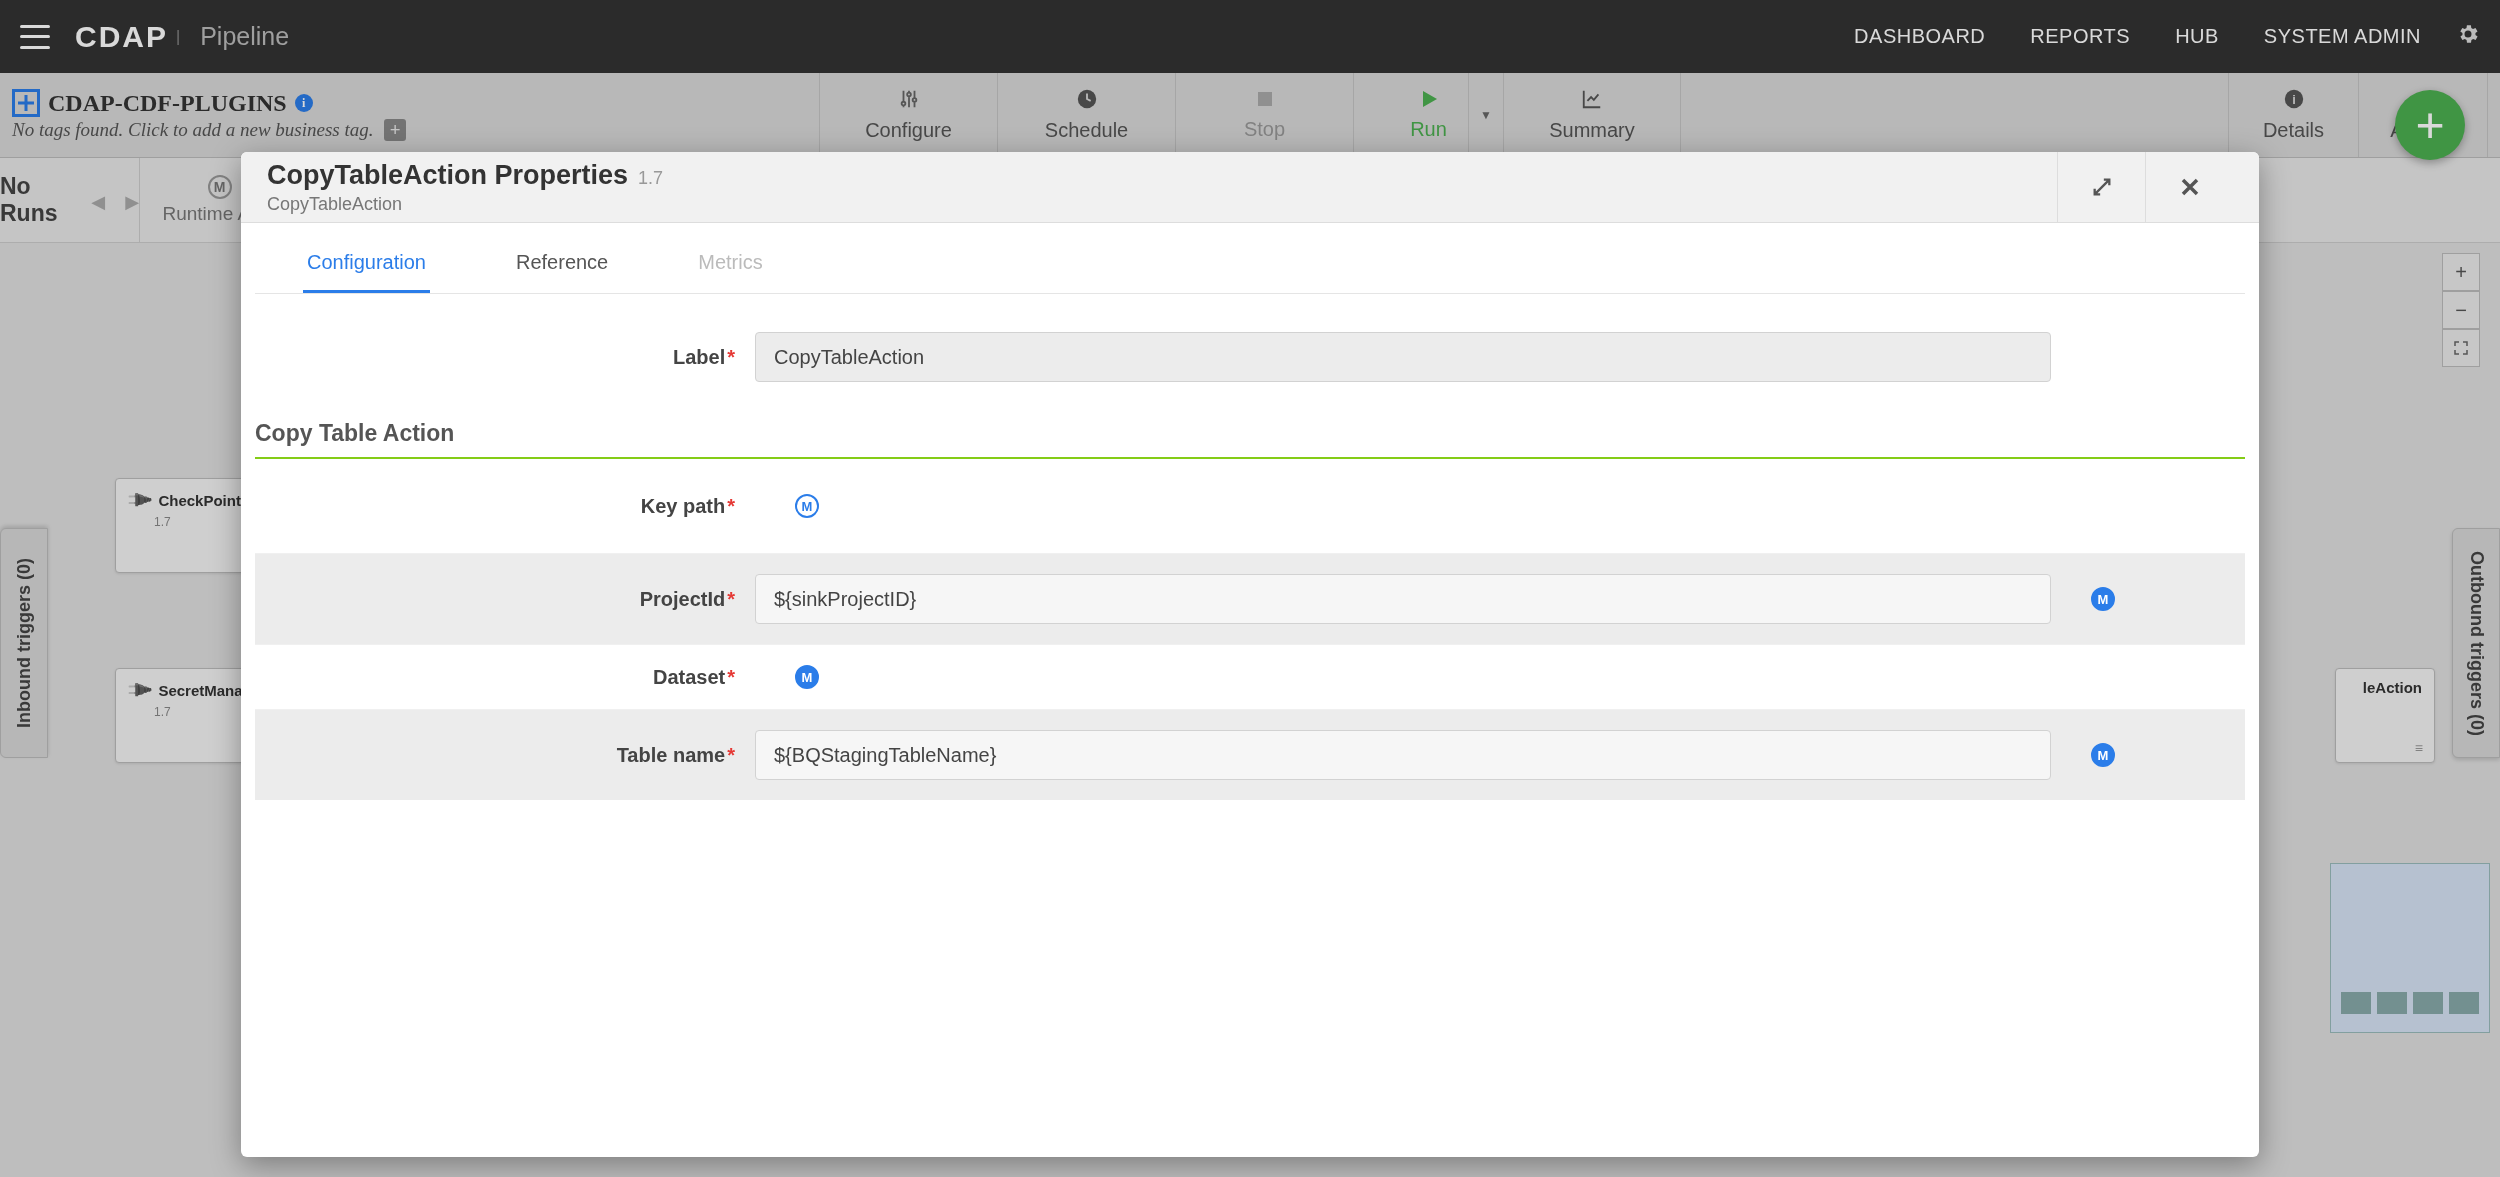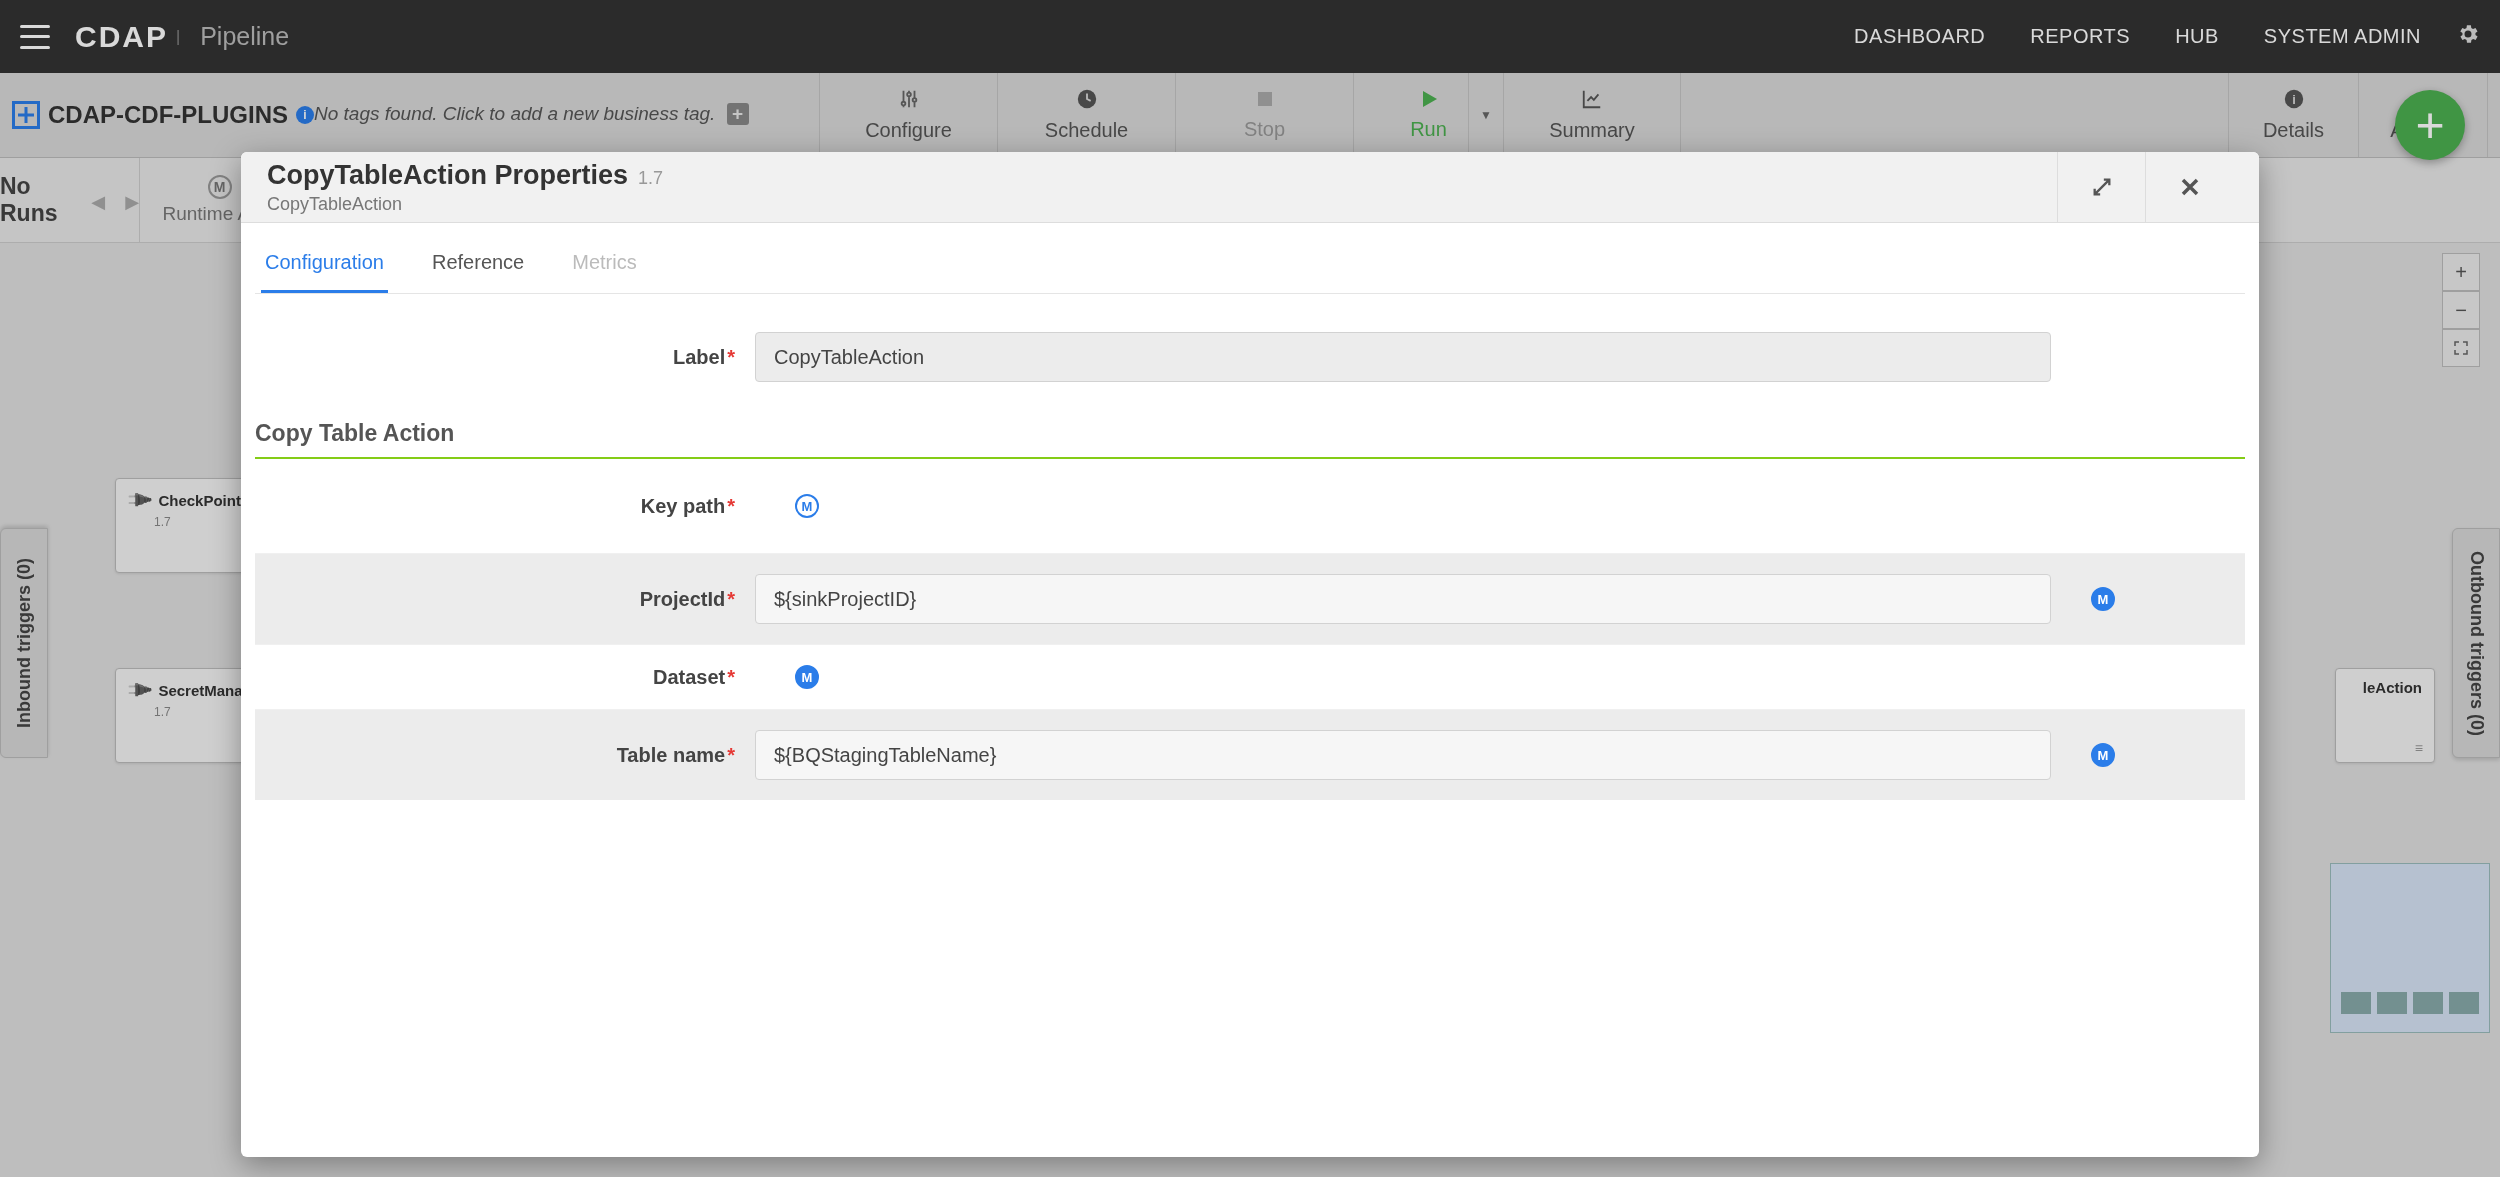--- a/index.html
+++ b/index.html
@@ -31,21 +31,21 @@
     
     .secondbar {
       height: 85px;
       background: #d9d9d9;
       display: flex;
       align-items: center;
       padding: 0 12px;
       position: relative;
       border-bottom: 1px solid #bbb;
     }
-    .pipeline-title-block { display: flex; flex-direction: row; }
+    .pipeline-title-block { display: flex; flex-direction: column; font-family: Liberation Serif, serif; }
     .pipeline-title-row { display: flex; align-items: center; gap: 8px; }
     .pipeline-icon { width: 28px; height: 28px; border: 3px solid #2b7de9; display: inline-block; position: relative; }
     .pipeline-icon::after { content:""; position:absolute; left:50%; top:15%; width:3px; height:70%; background:#2b7de9; transform: translateX(-50%); }
     .pipeline-icon::before { content:""; position:absolute; top:50%; left:15%; height:3px; width:70%; background:#2b7de9; transform: translateY(-50%); }
     .pipeline-name { font-size: 24px; font-weight: 700; color: #333; }
     .info-icon { width: 18px; height: 18px; border-radius: 50%; background: #2b7de9; color: #fff; font-size: 12px; font-weight: bold; display: inline-flex; align-items: center; justify-content: center; }
     .tags-hint { font-size: 19px; color: #555; font-style: italic; margin-top: 2px; }
     .tag-add { display: inline-flex; width: 22px; height: 22px; background: #888; color: #e8e8e8; border-radius: 3px; align-items: center; justify-content: center; font-weight: bold; margin-left: 6px; font-style: normal; cursor: pointer; }
     .toolbar-center { position: absolute; left: 50%; top: 0; height: 100%; display: flex; align-items: stretch; transform: translateX(-50%); }
     .tool-cell { width: 178px; border-left: 1px solid #c3c3c3; display:flex; flex-direction:column; align-items:center; justify-content:center; gap:3px; color:#555; font-size:20px; cursor:pointer; }
@@ -88,21 +88,21 @@
     .modal-header { height: 71px; background:#f1f1f1; border-bottom:1px solid #ddd; border-radius:6px 6px 0 0; display:flex; align-items:center; padding: 0 26px; position:relative;}
     .modal-header-left { display:flex; flex-direction:column; }
     .modal-title-row { display:flex; align-items:baseline; gap:10px; }
     .modal-title { font-size: 27px; font-weight:700; color:#333; }
     .modal-version { font-size: 18px; color:#999; }
     .modal-subtitle { font-size:18px; color:#777; margin-top:3px;}
     .modal-header-btns { margin-left:auto; display:flex; height:100%; }
     .hdr-btn { width:88px; border-left:1px solid #ddd; display:flex; align-items:center; justify-content:center; font-size:24px; color:#555; cursor:pointer; }
     .modal-body { flex:1; padding: 14px 14px 20px 14px; overflow:auto; }
     .tabs { display:flex; gap:40px; border-bottom:1px solid #e5e5e5; padding-left:6px; }
-    .tab { padding:14px 4px 16px 4px; font-size:20px; color:#555; cursor:pointer; border-bottom: 3px solid transparent; }
+    .tab { padding:14px 4px 16px 4px; font-size:20px; color:#555; cursor:pointer; border-bottom: 3px solid transparent; margin-left: 42px; }
     .tab.active { color:#2b7de9; border-bottom-color:#2b7de9; font-weight: 500; }
     .tab.disabled { color:#bbb; cursor:default; }
     .form-section { padding: 18px 0 0 0; }
     .form-row { display:flex; align-items:center; padding: 20px 130px 20px 0; border-bottom: 1px solid #f0f0f0; }
     .form-row.shaded { background: #ececec; }
     .form-label { width: 500px; text-align:right; padding-right: 20px; font-size:20px; font-weight:700; color:#444; }
     .req { color:#e53935; margin-left:2px; }
     .form-input { flex:1; }
     .form-input input { width:100%; height:50px; background:#ececec; border:1px solid #d2d2d2; border-radius:4px; padding:0 18px; font-size:20px; color:#444; }
     .form-row.shaded .form-input input { background:#f6f6f6; }

